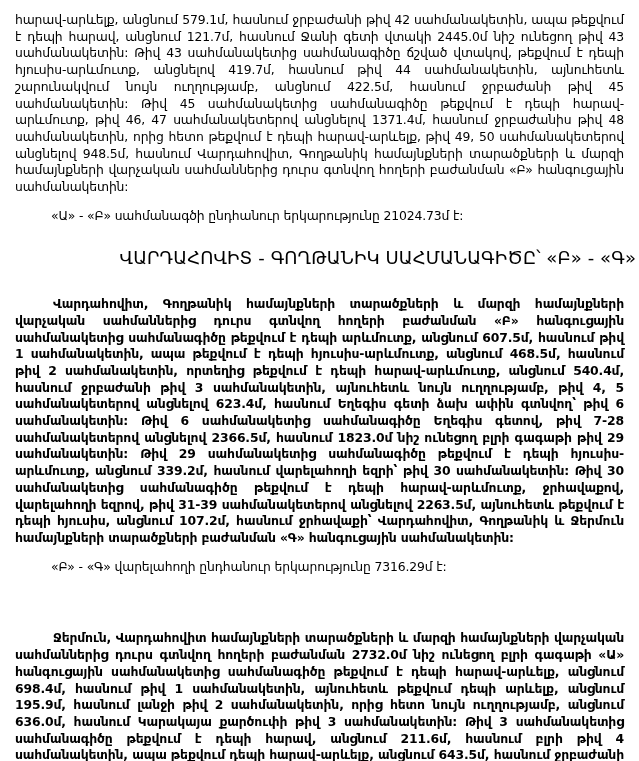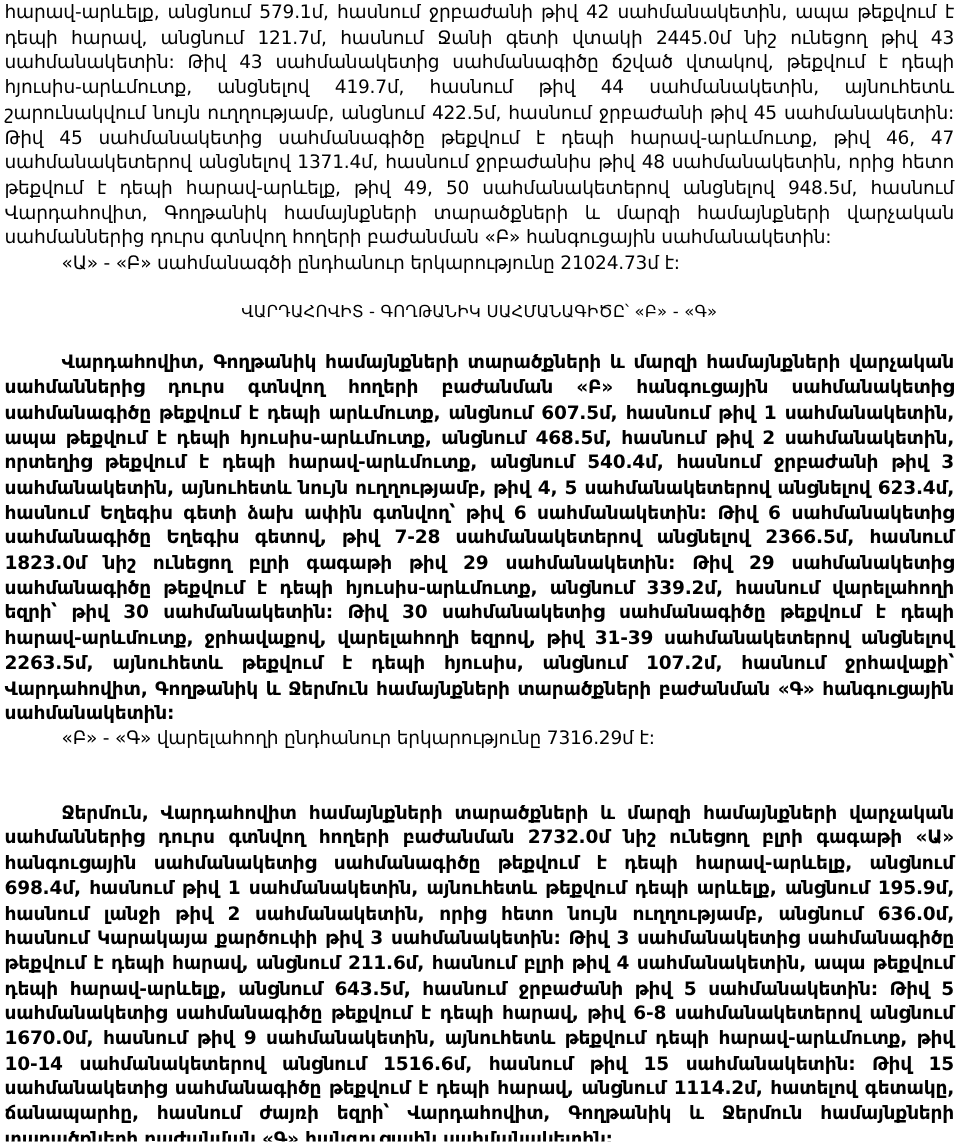--- a/index.html
+++ b/index.html
@@ -15,40 +15,40 @@
       font-family: "DejaVu Sans", sans-serif;
       font-size: 12.4px;
       line-height: 16.7px;
     }
     .page {
       position: relative;
       width: 633px;
       padding: 0 3px 0 3px;
     }
     p.para {
-      margin: 0;
+      margin: 12px;
       text-align: justify;
       text-align-last: left;
       letter-spacing: -0.15px;
       word-spacing: 0px;
     }
     p.para.indent {
       text-indent: 38px;
       font-weight: bold;
     }
     p.total {
-      margin: 0;
+      margin: 10px;
       padding-left: 38px;
       letter-spacing: -0.15px;
     }
     h2.section-title {
       margin: 0;
       font-weight: normal;
-      font-size: 11px;
-      text-align: center;
+      font-size: 18px;
+      text-align: right;
       letter-spacing: 0.1px;
     }
     .gap-before-title { height: 16px; }
     .gap-after-title { height: 17px; }
   </style>
 </head>
 <body>
 
 <div class="page">
 

